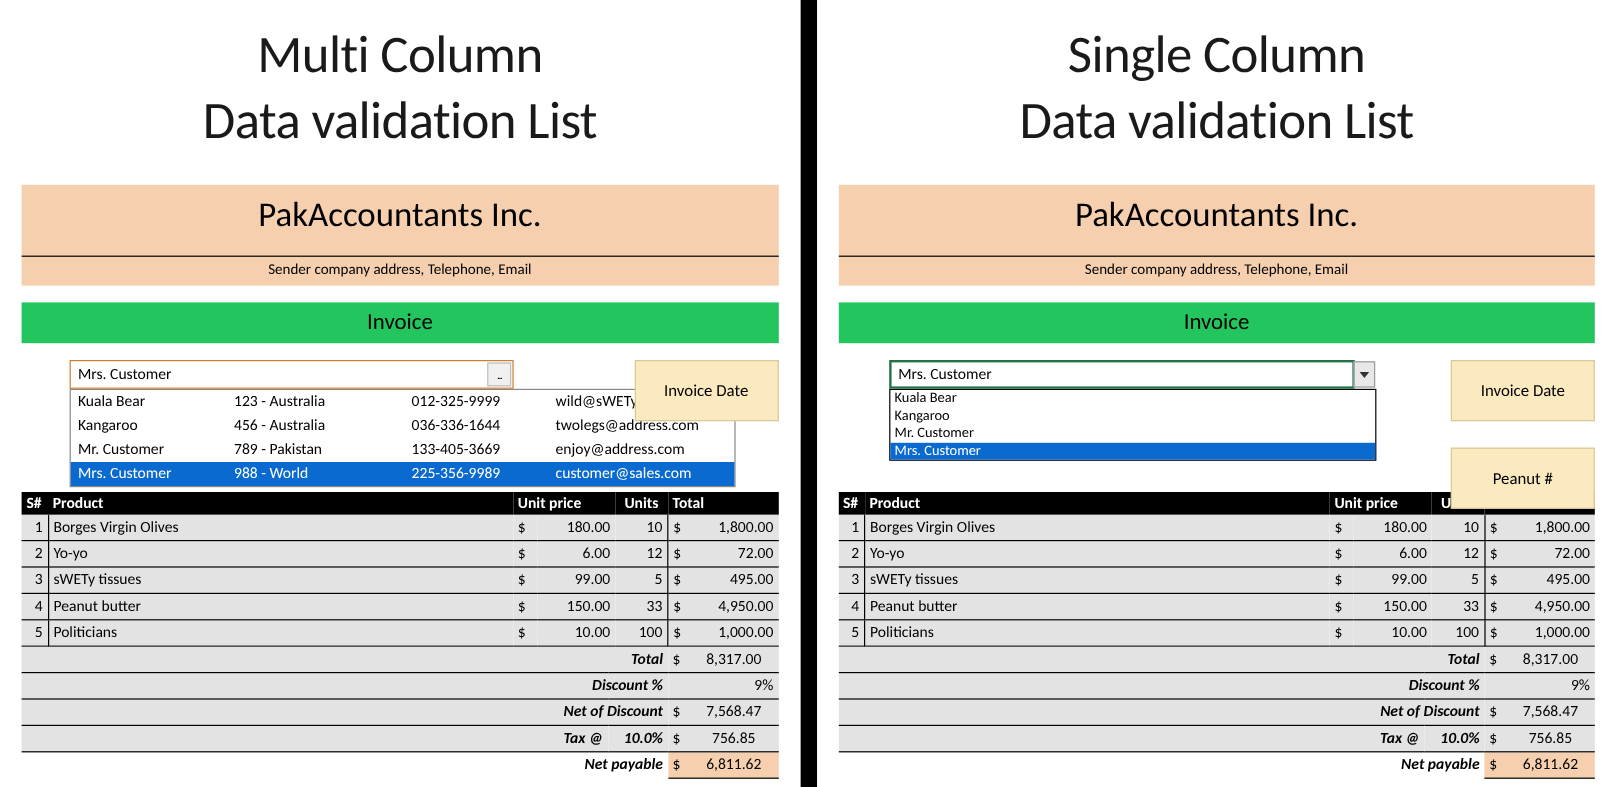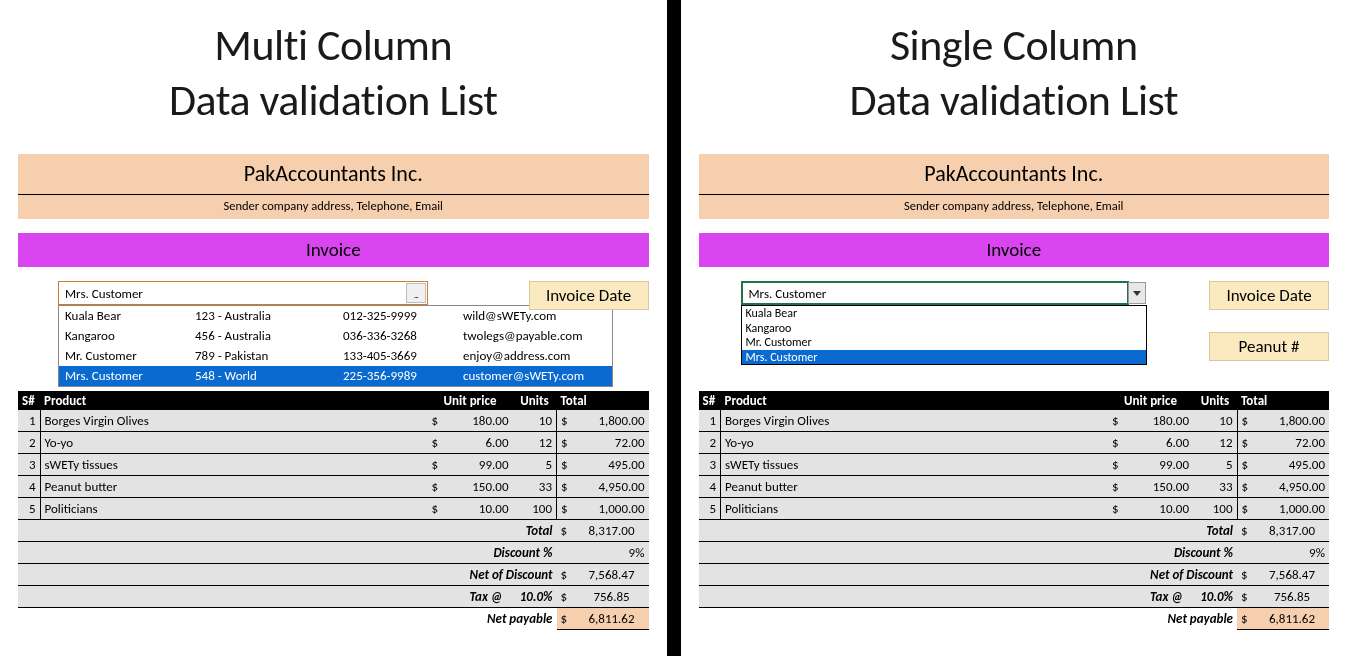--- a/index.html
+++ b/index.html
@@ -32,56 +32,56 @@
     line-height: 1.25;
     margin: 8px 0 26px 0;
     letter-spacing: -0.5px;
   }
   .company-band {
     background: #f5cfae;
     text-align: center;
     padding: 4px 0 0 0;
   }
   .company-name {
-    font-size: 22px;
+    font-size: 29px;
     font-weight: 400;
     color: #000;
-    padding: 2px 0 7px 0;
+    padding: 2px 0 17px 0;
     border-bottom: 1px solid #000;
   }
   .company-sub {
     font-size: 12.5px;
     color: #000;
     padding: 3px 0 6px 0;
   }
   .invoice-band {
-    background: #d946ef;
+    background: #22c55e;
     text-align: center;
     font-size: 19px;
     color: #000;
     padding: 5px 0 6px 0;
     margin-top: 14px;
   }
   .meta-row {
     position: relative;
     height: 110px;
     margin-top: 14px;
   }
   .meta-right {
     position: absolute;
     right: 0;
     top: 0;
     width: 120px;
   }
   .meta-label {
     background: #fbe9c0;
     color: #000;
-    font-size: 17px;
+    font-size: 14px;
     text-align: center;
-    padding: 3px 6px;
+    padding: 16px 6px;
     margin-bottom: 22px;
     border: 1px solid #d8c89a;
   }
   
   .combo-wrap {
     position: absolute;
     left: 40px;
     top: 0;
   }
   .combo-input {
@@ -184,21 +184,21 @@
     font-size: 13px;
   }
   .inv-table th {
     background: #000;
     color: #fff;
     font-weight: 700;
     text-align: left;
     padding: 2px 4px;
     font-size: 13px;
   }
-  .inv-table th.r { text-align: center; }
+  .inv-table th.r { text-align: left; }
   .inv-table td {
     padding: 1px 4px;
     border-bottom: 1px solid #000;
     background: #e3e3e3;
     line-height: 19px;
   }
   .inv-table td.sn {
     text-align: right;
     border-right: 1px solid #000;
     width: 22px;
@@ -248,34 +248,34 @@
         <div class="combo-list" id="combo-list">
             <div class="combo-row">
               <span class="c1">Kuala Bear</span>
               <span class="c2">123 - Australia</span>
               <span class="c3">012-325-9999</span>
               <span class="c4">wild@sWETy.com</span>
             </div>
             <div class="combo-row">
               <span class="c1">Kangaroo</span>
               <span class="c2">456 - Australia</span>
-              <span class="c3">036-336-3268</span>
-              <span class="c4">twolegs@payable.com</span>
+              <span class="c3">036-336-1644</span>
+              <span class="c4">twolegs@address.com</span>
             </div>
             <div class="combo-row">
               <span class="c1">Mr. Customer</span>
               <span class="c2">789 - Pakistan</span>
               <span class="c3">133-405-3669</span>
               <span class="c4">enjoy@address.com</span>
             </div>
             <div class="combo-row sel">
               <span class="c1">Mrs. Customer</span>
-              <span class="c2">548 - World</span>
+              <span class="c2">988 - World</span>
               <span class="c3">225-356-9989</span>
-              <span class="c4">customer@sWETy.com</span>
+              <span class="c4">customer@sales.com</span>
             </div>
           </div>
       </div>
       <div class="meta-right">
         <div class="meta-label">Invoice Date</div>
       </div>
     </div>
 
     <div id="table-left">
         <table class="inv-table">

